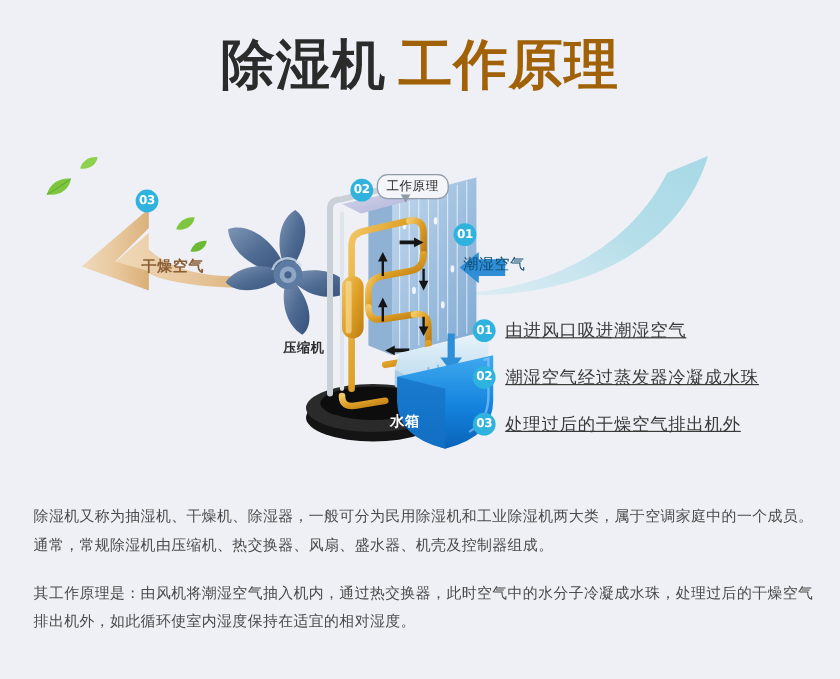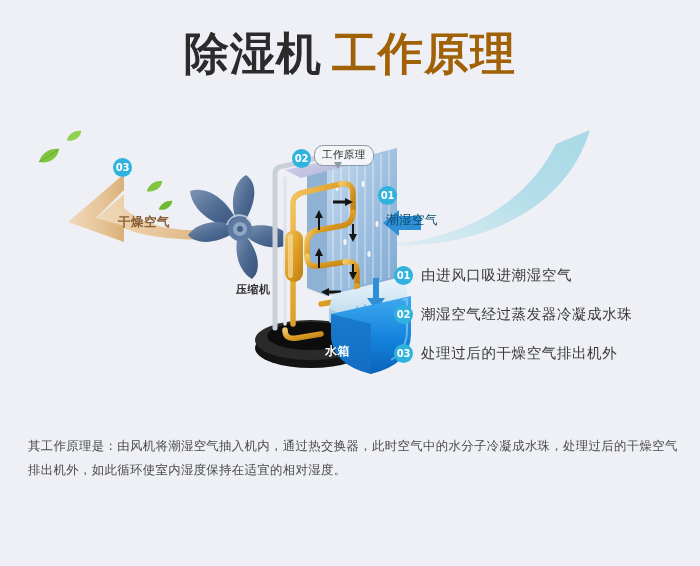--- a/index.html
+++ b/index.html
@@ -145,20 +145,21 @@
     line-height: 19px;
     text-align: center;
     letter-spacing: -0.3px;
     margin-right: 8px;
   }
   .legend-text {
     font-size: 14.5px;
     color: #3a3a3a;
     letter-spacing: 0.6px;
     white-space: nowrap;
+    text-decoration: underline;
   }
 
   
   .copy {
     position: absolute;
     left: 28px;
     top: 418px;
     width: 650px;
   }
   .copy p {
@@ -365,14 +366,15 @@
     <span class="legend-badge">02</span>
     <span class="legend-text">潮湿空气经过蒸发器冷凝成水珠</span>
   </div>
   <div class="legend-item">
     <span class="legend-badge">03</span>
     <span class="legend-text">处理过后的干燥空气排出机外</span>
   </div>
 </div>
 
 <div class="copy">
+  <p class="para-1">除湿机又称为抽湿机、干燥机、除湿器，一般可分为民用除湿机和工业除湿机两大类，属于空调家庭中的一个成员。通常，常规除湿机由压缩机、热交换器、风扇、盛水器、机壳及控制器组成。</p>
   <p class="para-2">其工作原理是：由风机将潮湿空气抽入机内，通过热交换器，此时空气中的水分子冷凝成水珠，处理过后的干燥空气排出机外，如此循环使室内湿度保持在适宜的相对湿度。</p>
 </div>
 
 </body></html>

